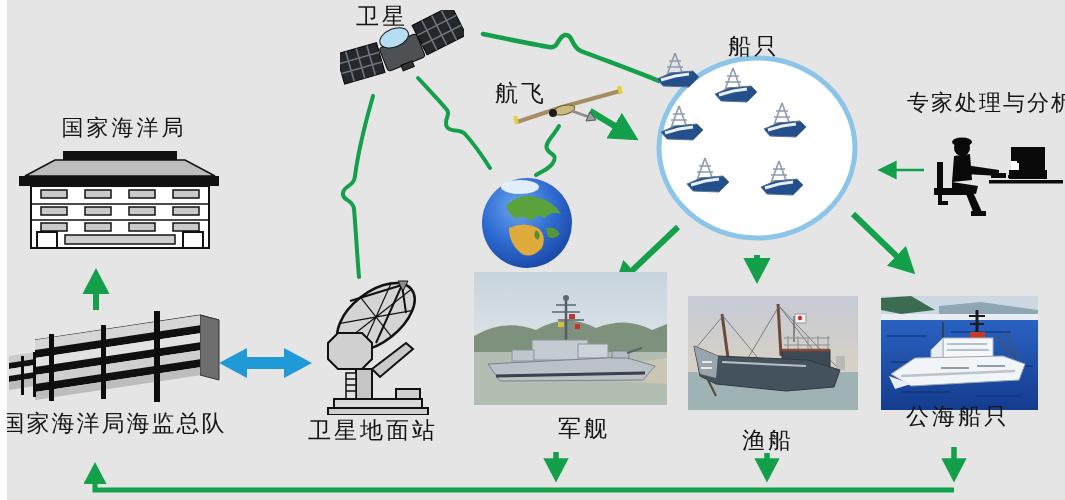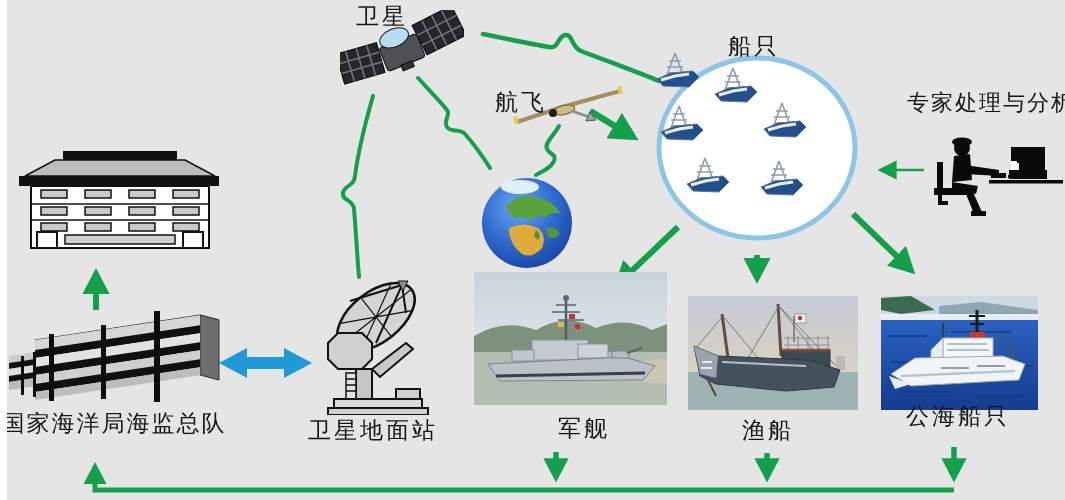--- a/index.html
+++ b/index.html
@@ -279,22 +279,23 @@
     <rect x="62" y="42" width="50" height="22" fill="#f4f7f9" stroke="#aab4bc"></rect>
     <polygon points="50,54 62,42 62,64 50,66" fill="#e8edf0" stroke="#aab4bc"></polygon>
     <path d="M66,48 h40 M66,54 h42" stroke="#9fb0ba" stroke-width="1.5"></path>
     <polygon points="10,78 34,62 122,60 144,68 138,84 30,90" fill="#f2f5f7" stroke="#9aa6b0"></polygon>
     <path d="M20,80 L134,75" stroke="#b9c4cc" stroke-width="2.5"></path>
     <path d="M96,70 h28 M60,72 h28" stroke="#8fa0ac" stroke-width="2"></path>
     <polygon points="8,80 30,88 14,93" fill="#e6eef4"></polygon>
   </svg>
 
   <div class="lbl fs23" style="left:375px;top:4px">卫星</div>
-  <div class="lbl fs23" style="left:514px;top:90px">航飞</div>
+  <div class="lbl fs23" style="left:514px;top:81px">航飞</div>
   <div class="lbl fs23" style="left:747px;top:34px">船只</div>
   <div class="lbl fs22 ls2" style="left:984px;top:91px">专家处理与分析</div>
+  <div class="lbl fs22" style="left:117px;top:116px">国家海洋局</div>
   <div class="lbl fs23 ls2" style="left:107px;top:411px">国家海洋局海监总队</div>
   <div class="lbl fs23" style="left:366px;top:418px">卫星地面站</div>
   <div class="lbl fs23" style="left:577px;top:416px">军舰</div>
-  <div class="lbl fs23" style="left:761px;top:418px">渔船</div>
+  <div class="lbl fs23" style="left:761px;top:428px">渔船</div>
   <div class="lbl fs23" style="left:951px;top:404px">公海船只</div>
 
 </div>
 
 </body></html>

